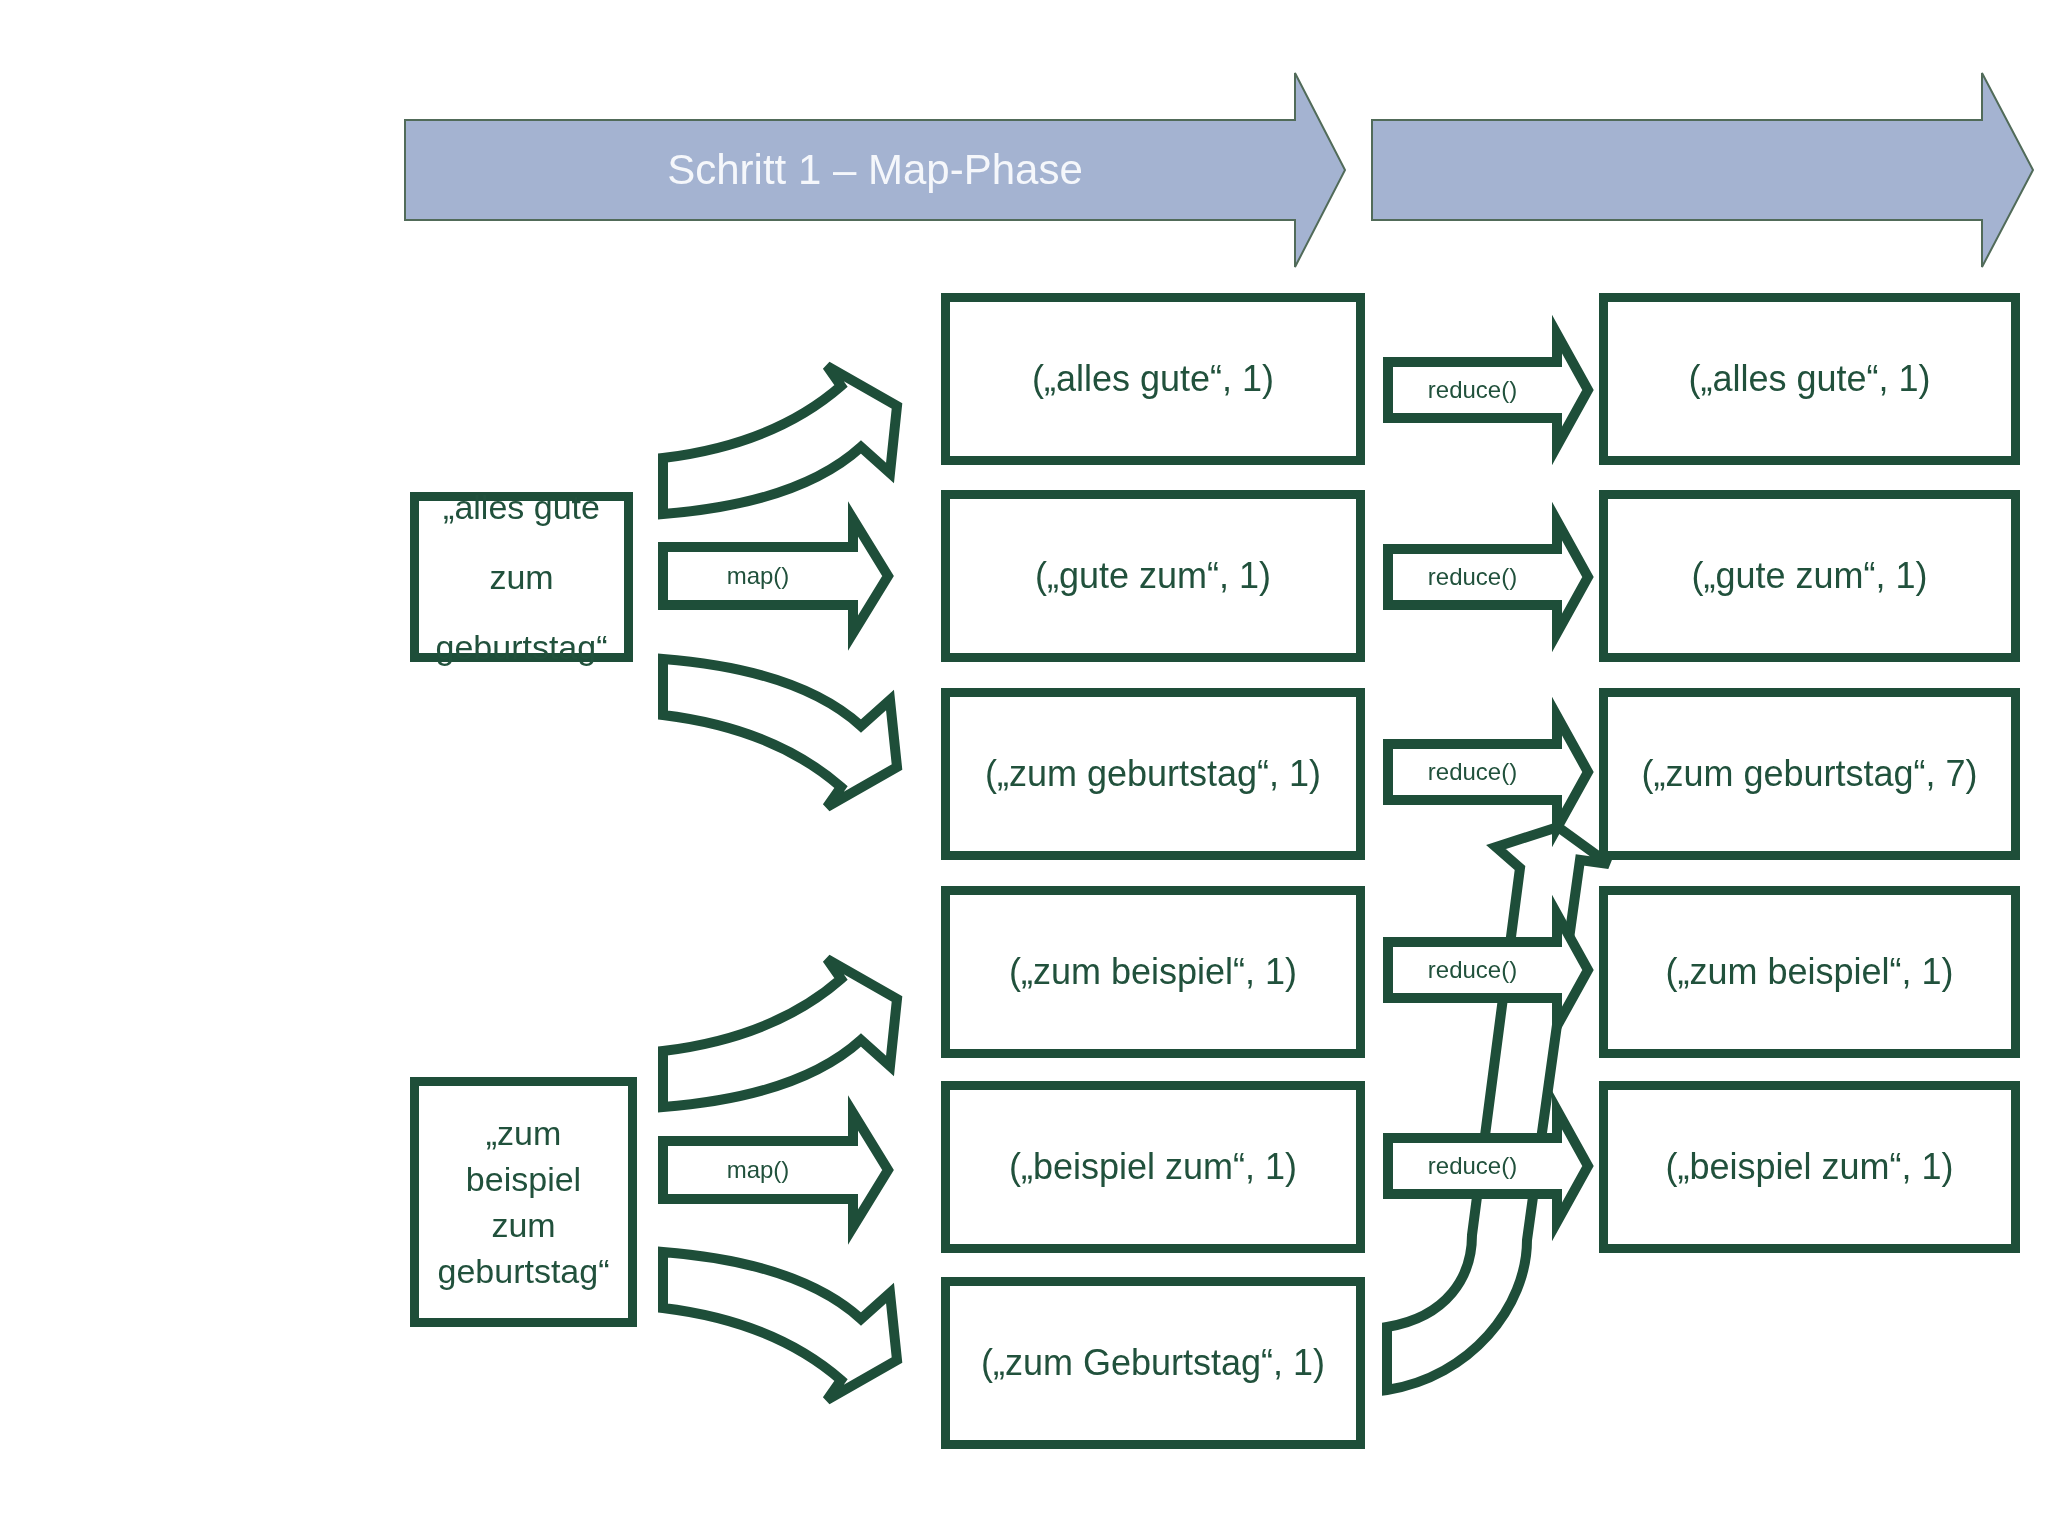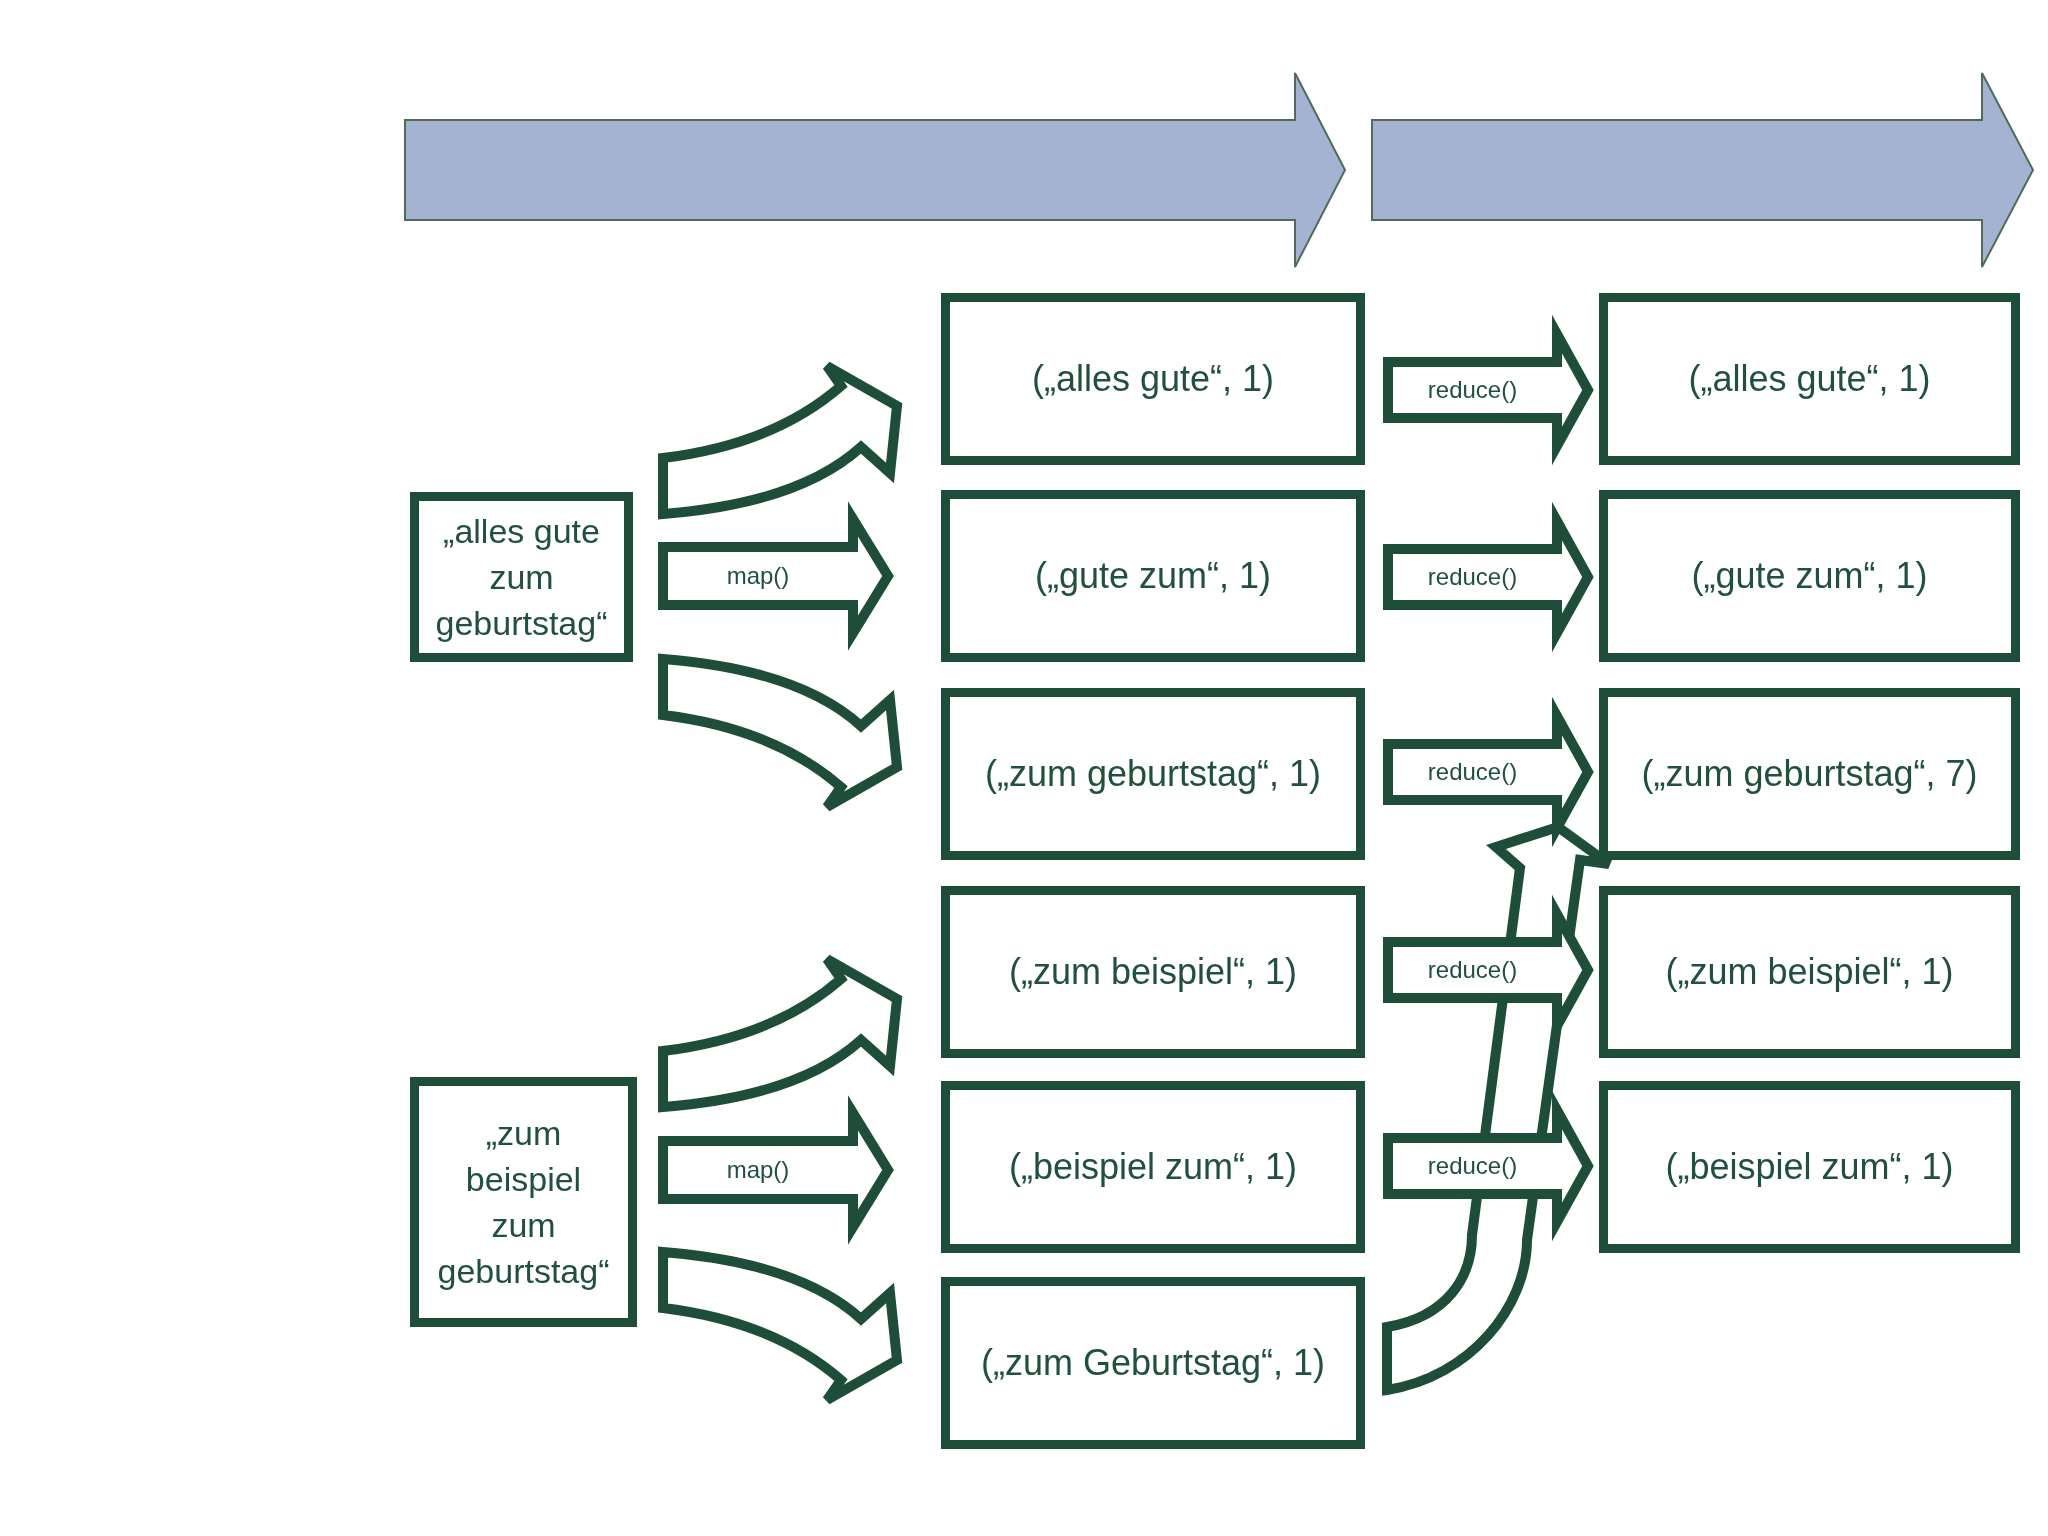--- a/index.html
+++ b/index.html
@@ -54,22 +54,23 @@
     <polygon class="garrow" points="663,547 853,547 853,519 888,576 853,633 853,605 663,605"></polygon>
     <polygon class="garrow" points="663,1141 853,1141 853,1113 888,1170 853,1227 853,1199 663,1199"></polygon>
 
     <polygon class="garrow" points="1388,362 1557,362 1557,334 1588,390 1557,446 1557,418 1388,418"></polygon>
     <polygon class="garrow" points="1388,549 1557,549 1557,521 1588,577 1557,633 1557,605 1388,605"></polygon>
     <polygon class="garrow" points="1388,744 1557,744 1557,716 1588,772 1557,828 1557,800 1388,800"></polygon>
     <polygon class="garrow" points="1388,942 1557,942 1557,914 1588,970 1557,1026 1557,998 1388,998"></polygon>
     <polygon class="garrow" points="1388,1138 1557,1138 1557,1110 1588,1166 1557,1222 1557,1194 1388,1194"></polygon>
   </svg>
 
+  <div class="banner-label" style="left:405px;top:120px;width:940px;height:100px;">Schritt 1 – Map-Phase</div>
 
-  <div class="node" style="left:410px;top:492px;width:223px;height:170px;">
+  <div class="node" style="left:410px;top:492px;width:223px;height:170px;gap:24px;">
     <div class="line">„alles gute</div>
     <div class="line">zum</div>
     <div class="line">geburtstag“</div>
   </div>
   <div class="node" style="left:410px;top:1077px;width:227px;height:250px;">
     <div class="line">„zum</div>
     <div class="line">beispiel</div>
     <div class="line">zum</div>
     <div class="line">geburtstag“</div>
   </div>

